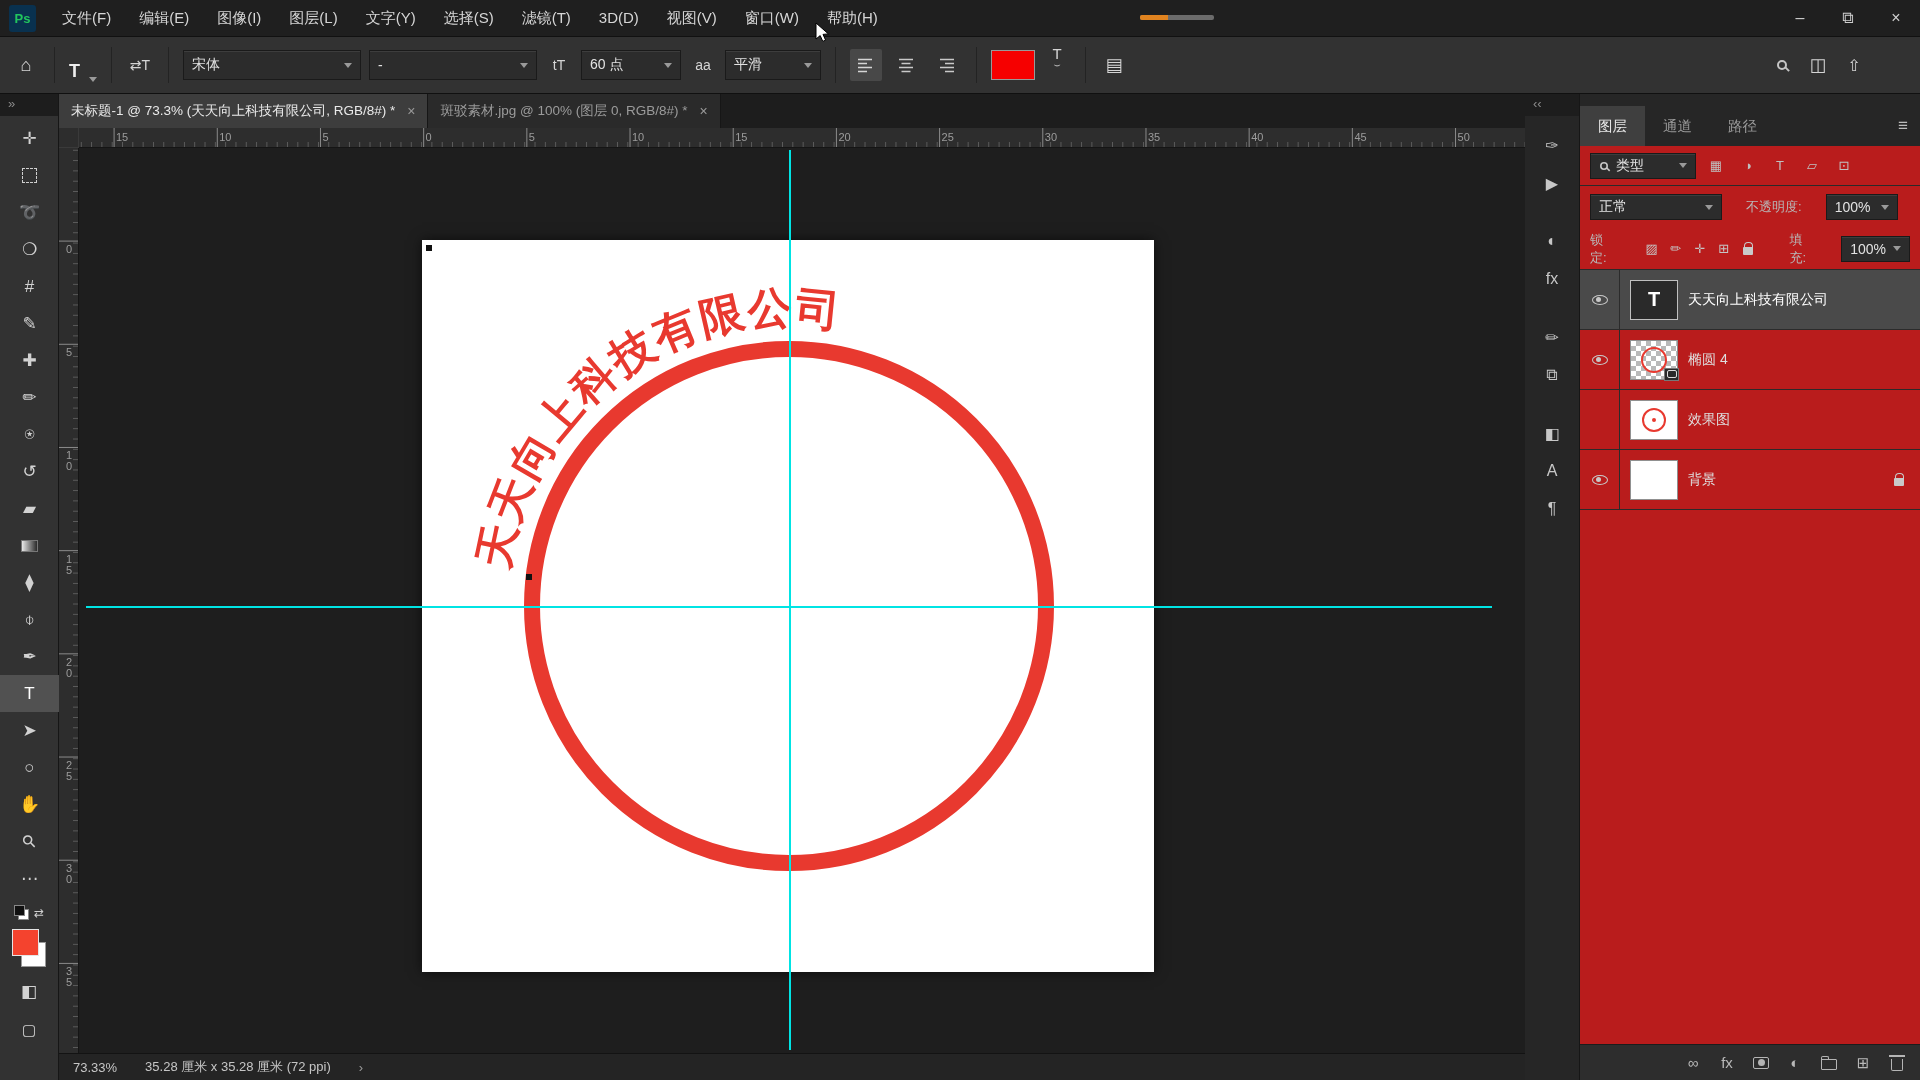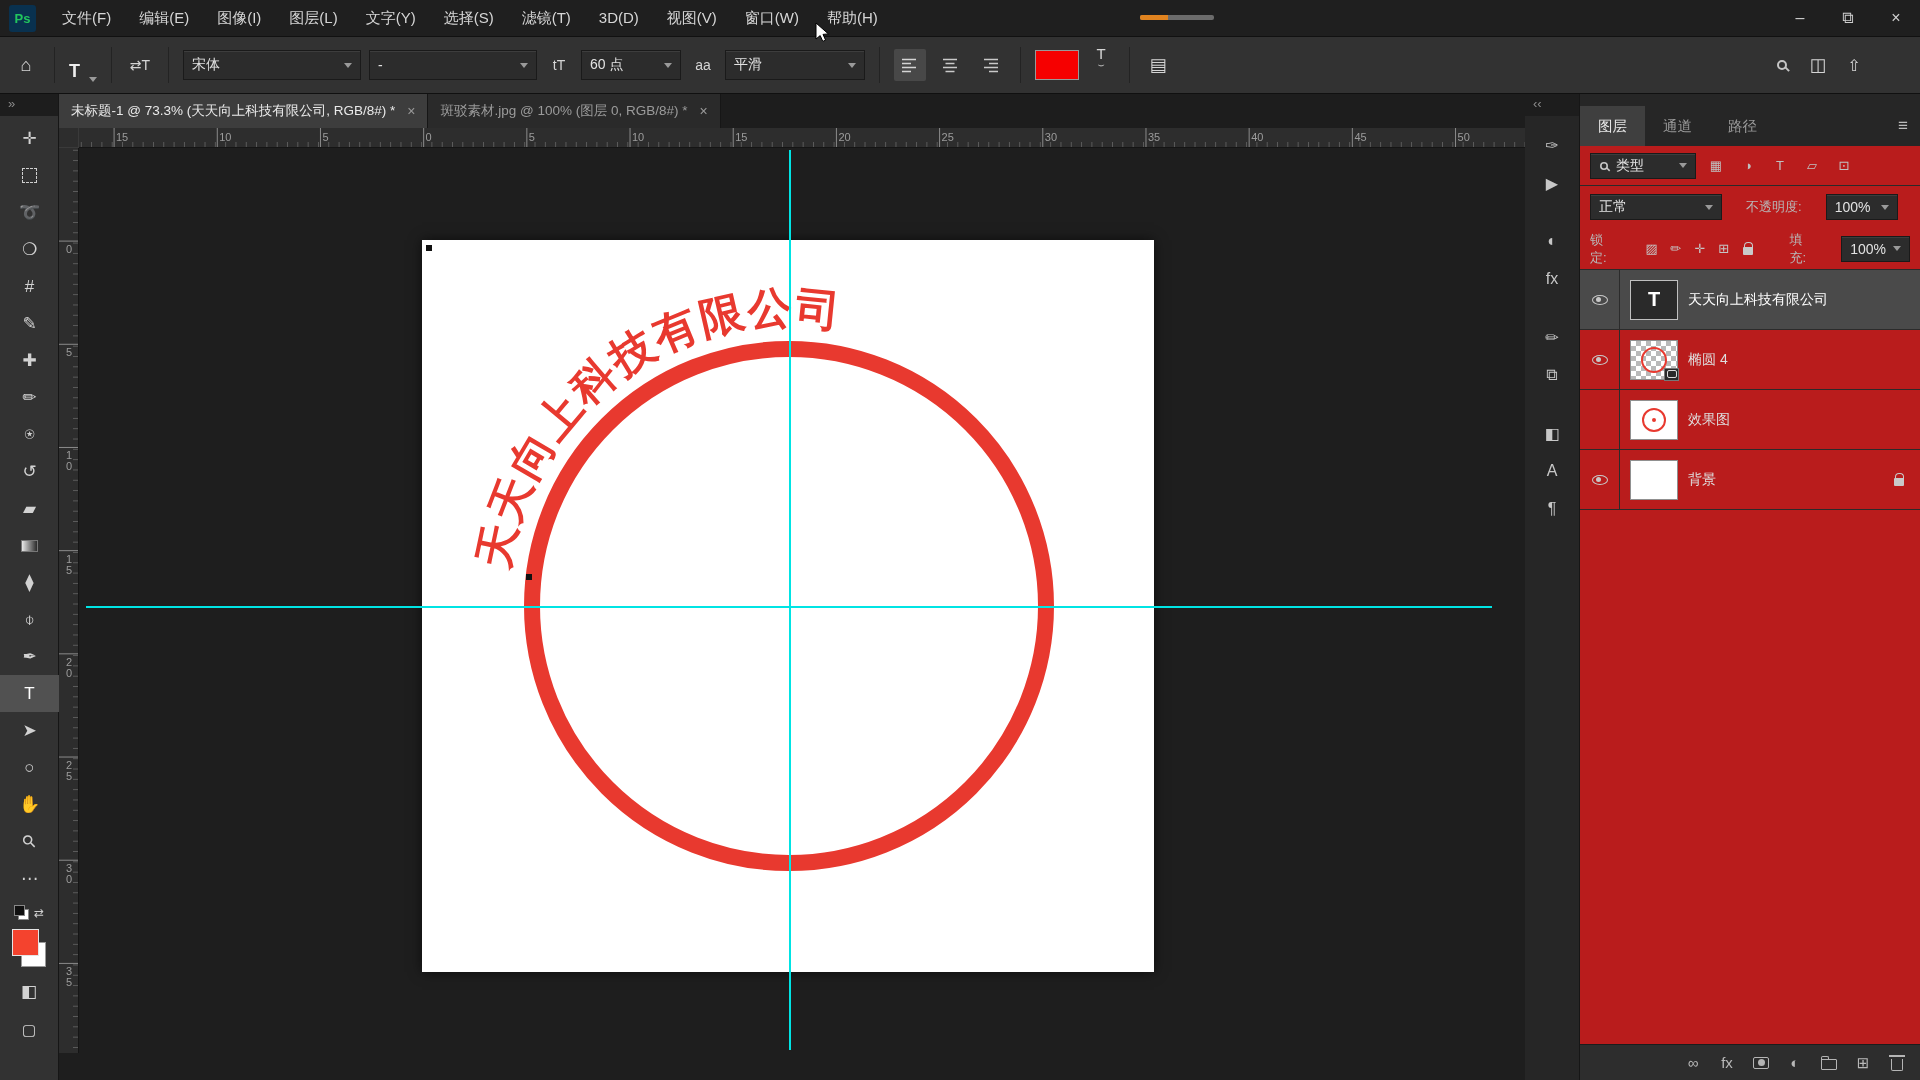--- a/index.html
+++ b/index.html
@@ -174,21 +174,21 @@
     <div class="combo" style="width:168px">
         <span>-</span>
         <span class="caret"></span>
       </div>
     <span class="obtn" style="font-size:14px">tT</span>
     <div class="combo" style="width:100px">
         <span>60 点</span>
         <span class="caret"></span>
       </div>
     <span class="obtn" style="font-size:14px">aa</span>
-    <div class="combo" style="width:140px">
+    <div class="combo" style="width:96px">
         <span>平滑</span>
         <span class="caret"></span>
       </div>
     <span class="vsep"></span>
     <span class="align-btn active">
         <svg width="16" height="15" viewBox="0 0 16 15">
           <path d="M0 1.5H14M0 5.5H9M0 9.5H14M0 13.5H9" stroke="#d5d5d5" stroke-width="1.6" fill="none"></path>
         </svg>
       </span>
     <span class="align-btn">
@@ -349,20 +349,25 @@
         </text>
       </svg>
       <div class="marker" style="left:4px;top:5px"></div>
       <div class="marker" style="left:104px;top:334px"></div>
     </div>
 
     <div class="guide v" style="left:730px;top:22px;height:900px"></div>
     <div class="guide h" style="top:478px;left:27px;width:1406px"></div>
   </main>
 
+  <div class="statusbar">
+    <span>73.33%</span>
+    <span>35.28 厘米 x 35.28 厘米 (72 ppi)</span>
+    <span class="status-chev">›</span>
+  </div>
 
   <aside class="right-dock">
     <div class="dock-strip">
       <div class="dock-header">‹‹</div>
       <div class="strip-items" id="panelStrip">
           <div class="strip-item">✑</div>
           <div class="strip-item gap-after">▶</div>
           <div class="strip-item">◐</div>
           <div class="strip-item gap-after">fx</div>
           <div class="strip-item">✏</div>

